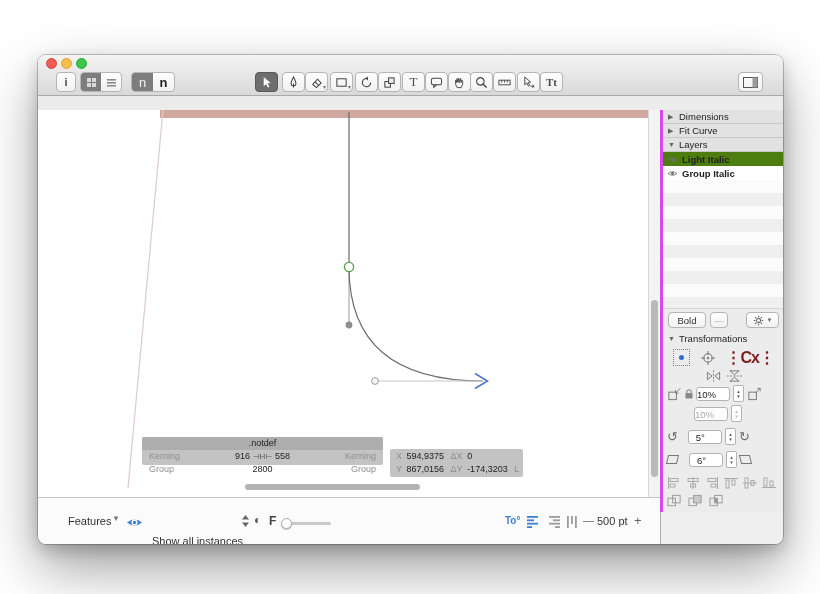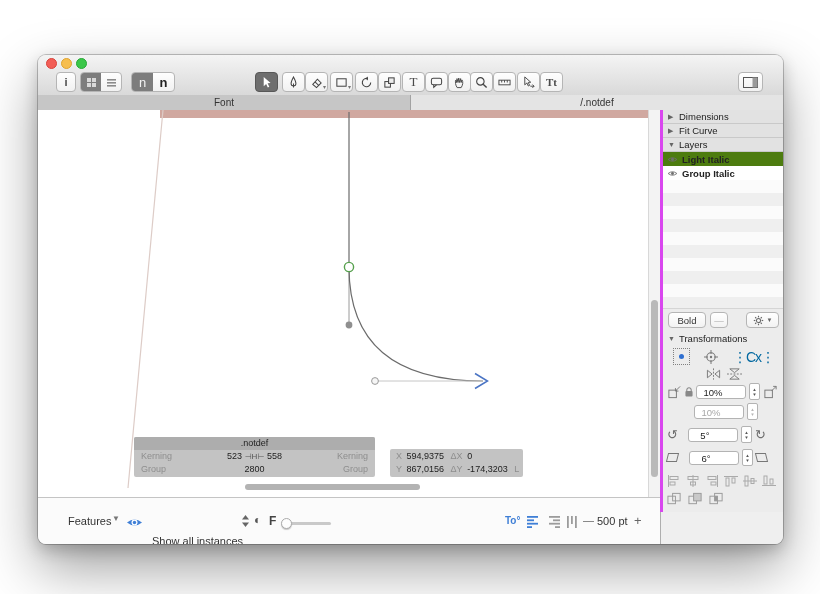--- a/index.html
+++ b/index.html
@@ -22,21 +22,21 @@
   .toolsel{background:#6e6e6e;border-color:#585858;color:#fff;}
   .dd{position:absolute;right:1px;bottom:1px;font-size:6px;color:#777;line-height:6px;}
   
   .tabbar{position:absolute;left:0;top:40px;right:0;height:15px;border-bottom:1px solid #9c9c9c;display:flex;}
   .tab{height:100%;display:flex;align-items:center;justify-content:center;font-size:10px;color:#333;box-sizing:border-box;}
   
   .canvas{position:absolute;left:0;top:55px;width:610px;height:387px;background:#fff;}
   .vscroll{position:absolute;left:610px;top:55px;width:12px;height:387px;background:#f3f3f3;
     border-left:1px solid #d8d8d8;box-sizing:border-box;}
   .vthumb{position:absolute;left:2px;top:190px;width:7px;height:177px;background:#b9b9b9;border-radius:4px;}
-  .infoA{position:absolute;left:96px;top:327px;width:241px;height:40px;background:rgba(190,190,190,.92);
+  .infoA{position:absolute;left:104px;top:327px;width:241px;height:28px;background:rgba(190,190,190,.92);
     border-radius:2px;font-size:9px;color:#222;}
   .infoA .ttl{height:13px;background:rgba(172,172,172,.95);border-radius:2px 2px 0 0;
     text-align:center;line-height:13px;font-size:9px;color:#222;}
   .inforow{display:grid;grid-template-columns:52px 1fr 52px;height:13px;line-height:13px;}
   .glbl{color:#8e8e8e;padding-left:7px;}
   .grbl{color:#8e8e8e;text-align:right;padding-right:7px;}
   .gctr{text-align:center;color:#222;}
   .infoB{position:absolute;left:352px;top:339px;width:133px;height:28px;background:rgba(190,190,190,.92);
     border-radius:2px;font-size:9px;white-space:nowrap;overflow:hidden;padding-left:6px;box-sizing:border-box;}
   .infoB div{height:13px;line-height:14px;}
@@ -46,22 +46,22 @@
   .sidebar{position:absolute;left:622px;top:55px;width:123px;height:402px;background:#ececec;
     border-left:3px solid #d946ef;box-sizing:border-box;overflow:hidden;}
   .phead{height:13px;background:#e2e2e2;border-bottom:1px solid #c9c9c9;font-size:9.5px;
     line-height:13px;color:#222;padding-left:5px;display:flex;align-items:center;gap:3px;}
   .tri{font-size:7px;color:#666;width:8px;display:inline-block;}
   .lrow{height:14px;font-size:9.5px;font-weight:bold;color:#222;display:flex;align-items:center;gap:4px;padding-left:4px;}
   .stripes{height:128px;background:repeating-linear-gradient(#fbfbfb 0 13px,#efefef 13px 26px);border-bottom:1px solid #d5d5d5;}
   .mini{height:16px;border:1px solid #b5b5b5;border-radius:4px;background:linear-gradient(#fff,#f2f2f2);
     font-size:9.5px;color:#333;display:flex;align-items:center;justify-content:center;box-sizing:border-box;}
   .trow{display:flex;align-items:center;margin:3px 3px 0 4px;gap:3px;}
-  .tfield{width:50px;height:14px;border:1px solid #b3b3b3;border-radius:3px;background:#fff;font-size:9.5px;
-    text-align:center;line-height:14px;padding-right:16px;color:#222;box-sizing:border-box;}
+  .tfield{width:34px;height:14px;border:1px solid #b3b3b3;border-radius:3px;background:#fff;font-size:9.5px;
+    text-align:right;line-height:14px;padding-right:16px;color:#222;box-sizing:border-box;}
   .tdis{color:#a8a8a8;}
   .stepper{width:9px;height:15px;border:1px solid #b3b3b3;border-radius:2px;background:#fff;
     display:flex;flex-direction:column;align-items:center;justify-content:center;font-size:4.5px;color:#555;line-height:5px;}
   .uglyph{color:#6f6f6f;font-size:13px;line-height:13px;}
   .skew{width:11px;height:9px;border:1px solid #777;box-sizing:border-box;}
   .bottombar{position:absolute;left:0;top:442px;width:622px;height:47px;background:#fbfbfb;border-top:1px solid #c4c4c4;}
   .sb-below{position:absolute;left:622px;top:457px;width:123px;height:32px;background:#efefef;border-left:1px solid #aeaeae;box-sizing:border-box;}
   .bb{position:absolute;font-size:11px;color:#333;text-align:right;}
   .track{position:absolute;width:46px;height:3px;background:#c9c9c9;border-radius:2px;}
   .knob{position:absolute;width:11px;height:11px;border-radius:50%;background:#fdfdfd;border:1px solid #ababab;box-sizing:border-box;box-shadow:0 1px 1px rgba(0,0,0,.2);}
@@ -180,28 +180,20 @@
     </div>
 
     <div class="btn" style="left:700px;width:25px;">
       <svg width="15" height="11" viewBox="0 0 15 11">
         <rect x="0.5" y="0.5" width="14" height="10" fill="none" stroke="#555" stroke-width="1"></rect>
         <rect x="9.5" y="0.5" width="5" height="10" fill="#9a9a9a"></rect>
       </svg>
     </div>
   </div>
 
-  <div class="tabbar">
-    <div class="tab" style="width:373px;background:#c6c6c6;border-right:1px solid #a2a2a2;">
-      <span>Font</span>
-    </div>
-    <div class="tab" style="flex:1;background:#e4e4e4;">
-      <span>/.notdef</span>
-    </div>
-  </div>
 
   <div class="canvas">
     <svg width="610" height="387" viewBox="0 0 610 387" style="position:absolute;left:0;top:0;">
       <rect x="122" y="0" width="488" height="8" fill="#d0a8a0"></rect>
       <line x1="125" y1="0" x2="90" y2="378" stroke="#ddccc7" stroke-width="1.2"></line>
       <line x1="311" y1="2" x2="311" y2="157" stroke="#6b6b6b" stroke-width="1.2"></line>
       <line x1="311" y1="157" x2="311" y2="215" stroke="#9a9a9a" stroke-width="1"></line>
       <path d="M311,157 C311,215 337,271 445,271" fill="none" stroke="#6b6b6b" stroke-width="1.2"></path>
       <line x1="445" y1="271" x2="337" y2="271" stroke="#c6c6c6" stroke-width="1"></line>
       <polyline points="437,263.5 449.5,271 437,278.5" fill="none" stroke="#4a74c4" stroke-width="1.5"></polyline>
@@ -209,21 +201,21 @@
       <circle cx="337" cy="271" r="3.4" fill="#f6f6f6" stroke="#9a9a9a" stroke-width="1"></circle>
       <circle cx="311" cy="157" r="4.6" fill="#ffffff" stroke="#57a14e" stroke-width="1.4"></circle>
       <rect x="207" y="374" width="175" height="6" rx="3" fill="#b3b3b3"></rect>
     </svg>
 
     <div class="infoA">
       <div class="ttl">.notdef</div>
       <div class="inforow">
         <span class="glbl">Kerning</span>
         <span class="gctr">
-          <span>523</span>
+          <span>916</span>
           <span style="color:#555;font-size:8px;">⊣H⊢</span>
           <span>558</span>
         </span>
         <span class="grbl">Kerning</span>
       </div>
       <div class="inforow">
         <span class="glbl">Group</span>
         <span class="gctr">2800</span>
         <span class="grbl">Group</span>
       </div>
@@ -315,21 +307,21 @@
         <span style="position:absolute;left:5px;top:5px;width:5px;height:5px;border-radius:50%;background:#2f6fd0;"></span>
       </span>
       <svg width="16" height="16" viewBox="0 0 16 16">
         <circle cx="8" cy="8" r="4.2" fill="none" stroke="#777" stroke-width="1.1"></circle>
         <line x1="8" y1="1" x2="8" y2="5" stroke="#777"></line>
           <line x1="8" y1="11" x2="8" y2="15" stroke="#777"></line>
         <line x1="1" y1="8" x2="5" y2="8" stroke="#777"></line>
           <line x1="11" y1="8" x2="15" y2="8" stroke="#777"></line>
         <circle cx="8" cy="8" r="1.2" fill="#777"></circle>
       </svg>
-      <span style="font-size:14px;font-weight:normal;color:#0369a1;letter-spacing:-1px;">⋮Cx⋮</span>
+      <span style="font-size:16px;font-weight:bold;color:#7f1d1d;letter-spacing:-1px;">⋮Cx⋮</span>
     </div>
 
     <div class="trow" style="justify-content:center;gap:6px;">
       <svg width="15" height="12" viewBox="0 0 16 12">
         <path d="M6.5,6 L1.5,2 L1.5,10 Z" fill="none" stroke="#777" stroke-width="1"></path>
         <path d="M9.5,6 L14.5,2 L14.5,10 Z" fill="none" stroke="#777" stroke-width="1"></path>
         <line x1="8" y1="0" x2="8" y2="12" stroke="#777" stroke-dasharray="2,1.5"></line>
       </svg>
       <svg width="15" height="12" viewBox="0 0 16 12">
         <path d="M8,4.5 L3,0.5 L13,0.5 Z" fill="none" stroke="#777" stroke-width="1"></path>

